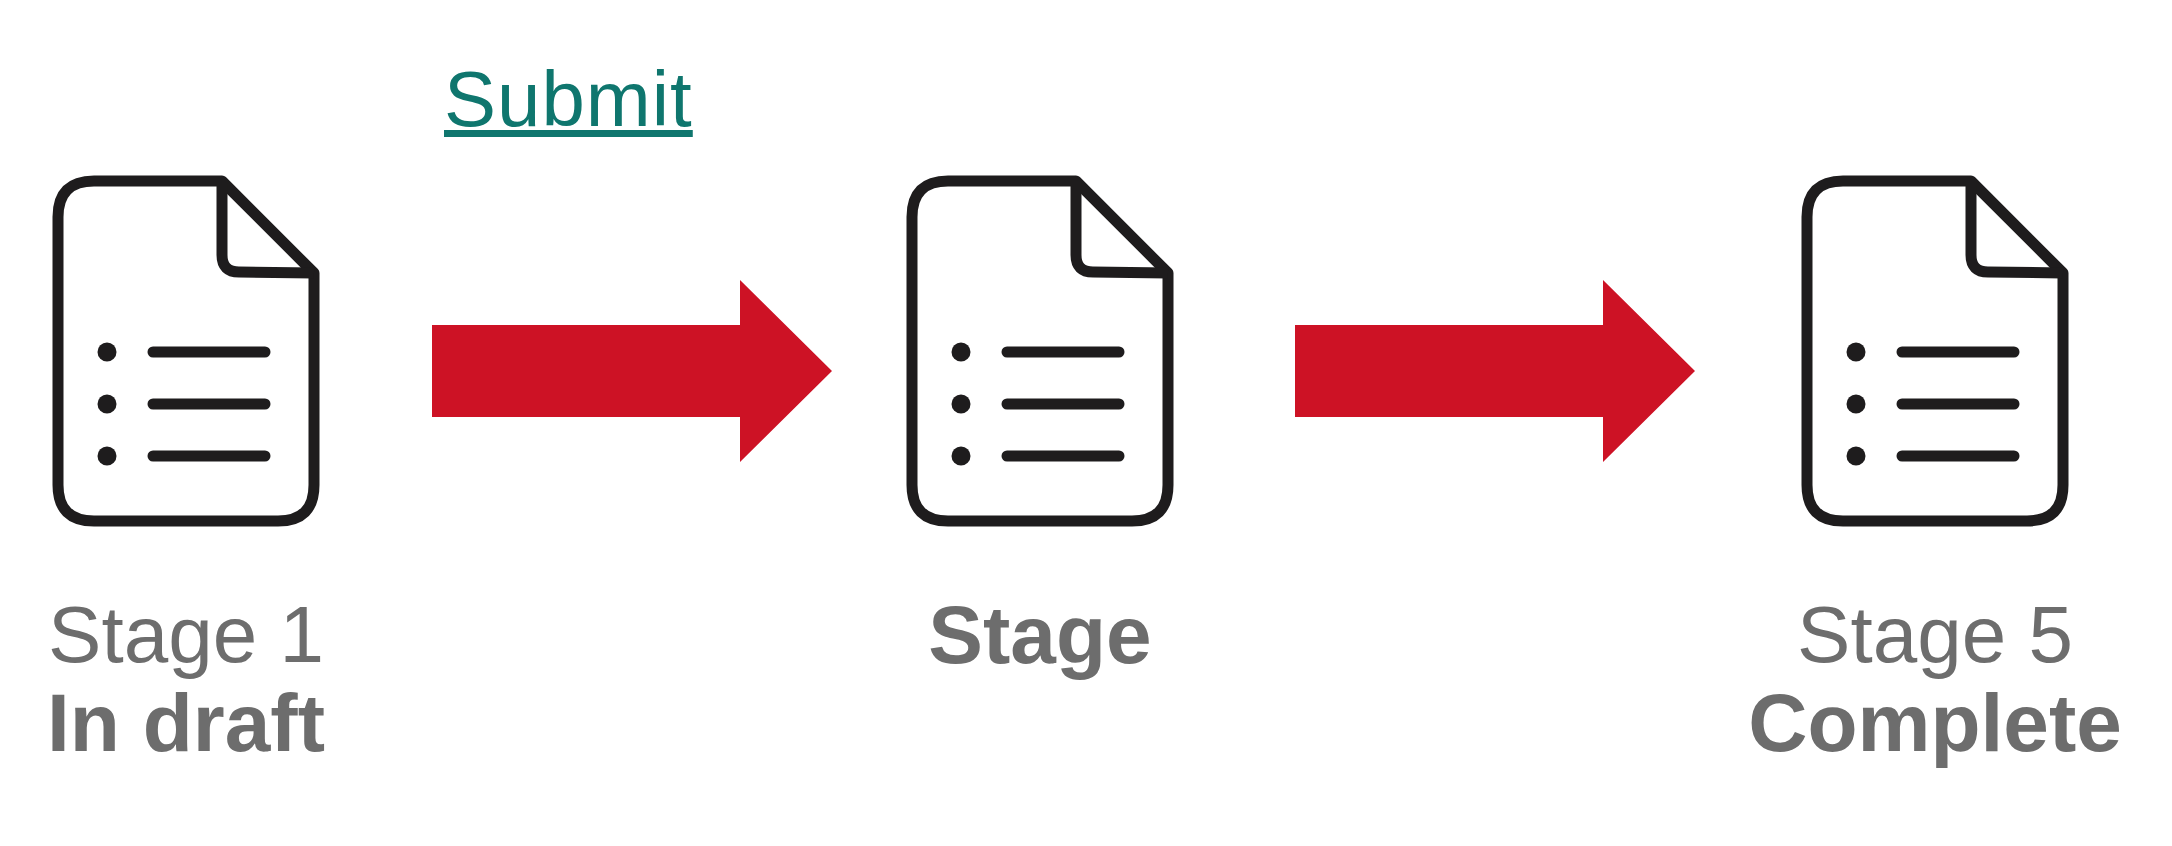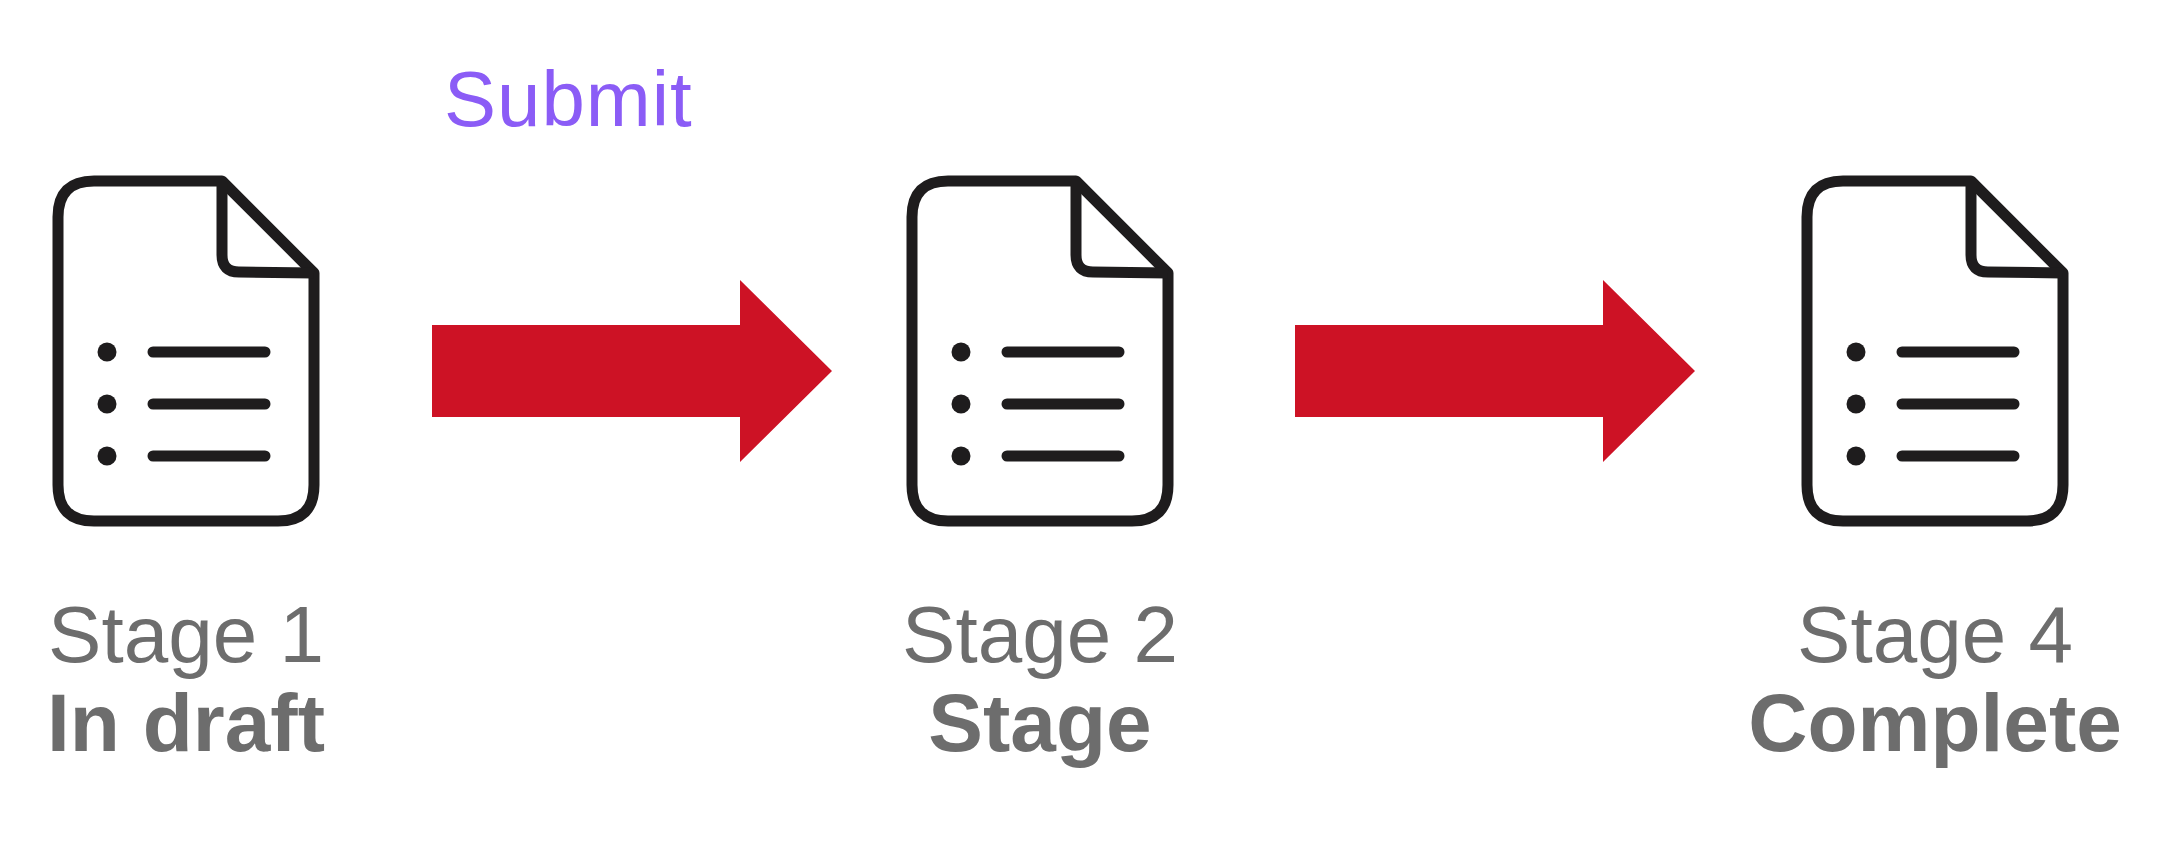--- a/index.html
+++ b/index.html
@@ -59,21 +59,21 @@
     height: 182px;
   }
   .flow-arrow-1 { left: 432px; }
   .flow-arrow-2 { left: 1295px; }
 </style>
 </head>
 <body>
 
 <div class="canvas">
 
-  <div class="arrow-label" style="color: #8b5cf6;">Submit</div>
+  <div class="arrow-label" style="color: #0f766e; text-decoration: underline;">Submit</div>
 
   <div class="stage stage-1">
     <svg class="doc-icon" viewBox="0 0 268 352">
       <g fill="none" stroke="#1e1c1d" stroke-width="11" stroke-linejoin="round">
         <path d="M170 6 L42 6 Q6 6 6 42 L6 310 Q6 346 42 346 L226 346 Q262 346 262 310 L262 98 Z"></path>
         <path d="M170 6 L170 80 Q170 97 187 97 L262 98"></path>
         <line x1="101" y1="177" x2="213" y2="177" stroke-linecap="round"></line>
         <line x1="101" y1="229" x2="213" y2="229" stroke-linecap="round"></line>
         <line x1="101" y1="281" x2="213" y2="281" stroke-linecap="round"></line>
       </g>
@@ -102,21 +102,20 @@
         <line x1="101" y1="229" x2="213" y2="229" stroke-linecap="round"></line>
         <line x1="101" y1="281" x2="213" y2="281" stroke-linecap="round"></line>
       </g>
       <g fill="#1e1c1d">
         <circle cx="55" cy="177" r="9.5"></circle>
         <circle cx="55" cy="229" r="9.5"></circle>
         <circle cx="55" cy="281" r="9.5"></circle>
       </g>
     </svg>
     <div class="stage-labels" style="color: rgb(109, 109, 109);">
-      <div class="stage-name">Stage 2</div>
       <div class="stage-status">Stage</div>
     </div>
   </div>
 
   <svg class="flow-arrow flow-arrow-2" viewBox="0 0 400 182">
     <polygon points="0,45 308,45 308,0 400,91 308,182 308,137 0,137" fill="#cd1225"></polygon>
   </svg>
 
   <div class="stage stage-3">
     <svg class="doc-icon" viewBox="0 0 268 352">
@@ -127,18 +126,18 @@
         <line x1="101" y1="229" x2="213" y2="229" stroke-linecap="round"></line>
         <line x1="101" y1="281" x2="213" y2="281" stroke-linecap="round"></line>
       </g>
       <g fill="#1e1c1d">
         <circle cx="55" cy="177" r="9.5"></circle>
         <circle cx="55" cy="229" r="9.5"></circle>
         <circle cx="55" cy="281" r="9.5"></circle>
       </g>
     </svg>
     <div class="stage-labels" style="color: rgb(109, 109, 109);">
-      <div class="stage-name">Stage 4</div>
+      <div class="stage-name">Stage 5</div>
       <div class="stage-status">Complete</div>
     </div>
   </div>
 
 </div>
 
 </body></html>

